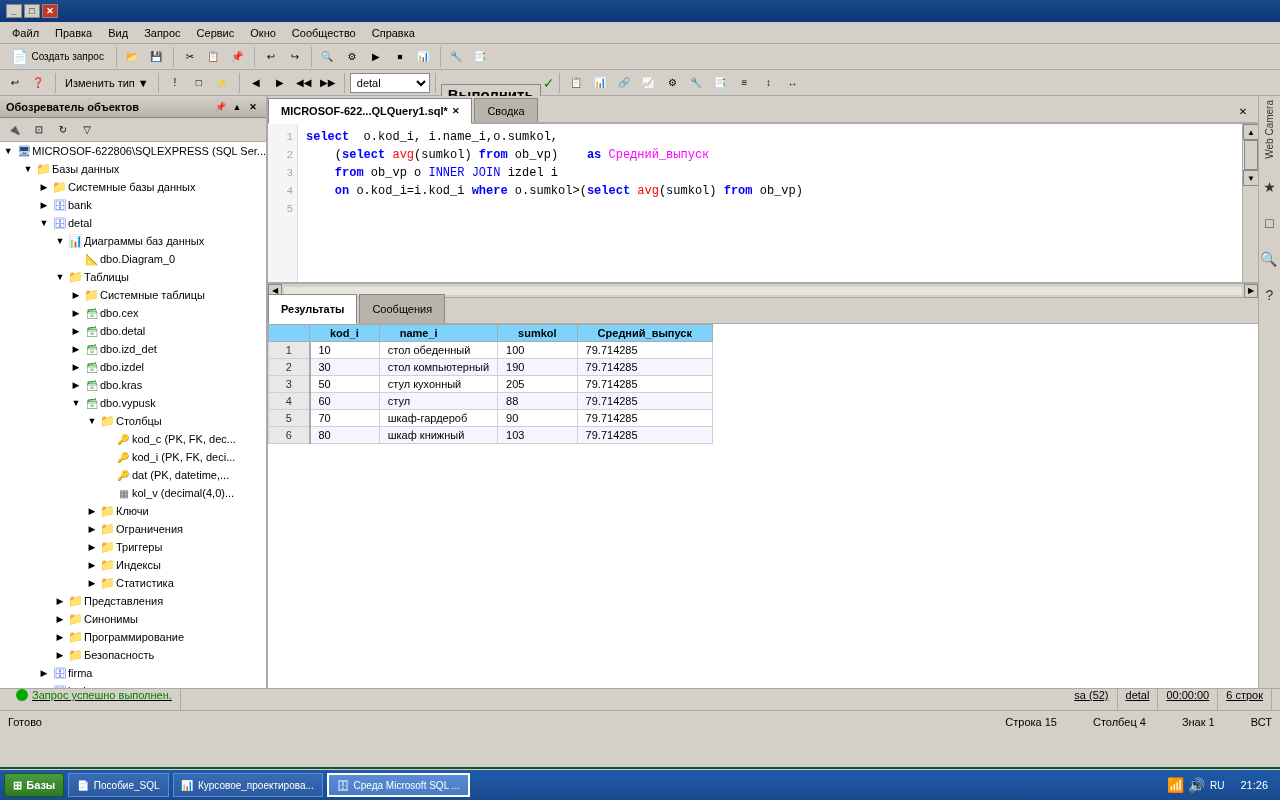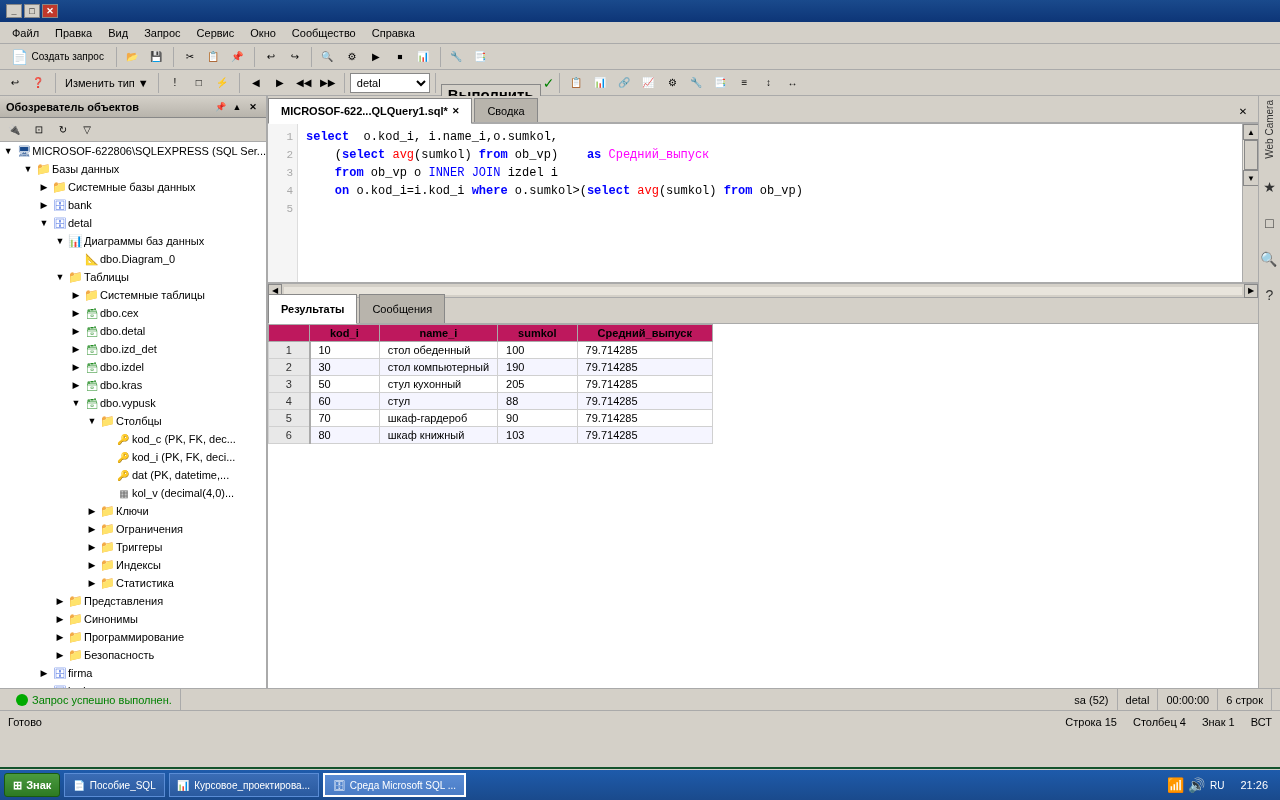--- a/index.html
+++ b/index.html
@@ -252,24 +252,24 @@
       flex: 1;
       overflow: auto;
       background: white;
     }
     table {
       border-collapse: collapse;
       font-size: 11px;
       width: auto;
     }
     th {
-      background: #be185d;
+      background: #7dd3fc;
       border: 1px solid #aaa;
       padding: 2px 20px;
-      text-align: center;
+      text-align: left;
       font-weight: bold;
       white-space: nowrap;
       position: sticky;
       top: 0;
       z-index: 1;
     }
     td {
       border: 1px solid #d0d0d0;
       padding: 2px 8px;
       white-space: nowrap;
@@ -286,21 +286,21 @@
       align-items: center;
       padding: 0 8px;
       border-top: 1px solid #aaa;
       font-size: 11px;
       gap: 0;
     }
     .status-item {
       padding: 0 8px;
       border-right: 1px solid #aaa;
       height: 100%;
-      display: flex; align-items: center;
+      display: flex;  text-decoration: underline;
     }
     .status-success { color: #008000; }
     .status-dot { width: 12px; height: 12px; background: #00aa00; border-radius: 50%; margin-right: 4px; flex-shrink: 0; }
 
     
     .search-results {
       background: #d4d0c8;
       height: 60px;
       border-top: 2px solid #14532d;
       display: flex;
@@ -890,21 +890,21 @@
   <div class="status-item">
     <span>00:00:00</span>
   </div>
   <div class="status-item">
     <span>6 строк</span>
   </div>
 </div>
 
 <div style="background:#d4d0c8;height:22px;display:flex;align-items:center;padding:0 8px;border-top:1px solid #aaa;font-size:11px;justify-content:space-between;">
   <span>Готово</span>
-  <div style="display:flex;gap:16px;">
+  <div style="display:flex;gap:36px;">
     <span>Строка 15</span>
     <span>Столбец 4</span>
     <span>Знак 1</span>
     <span>ВСТ</span>
   </div>
 </div>
 
 <div class="search-results">
   <div class="search-results-header">
     <span>Результаты поиска 1</span>
@@ -918,21 +918,21 @@
     <div class="toolbar-btn">◀</div>
     <div class="toolbar-btn">▶</div>
     <div class="toolbar-btn">⏹</div>
     <div class="toolbar-btn">✕</div>
   </div>
 </div>
 
 <div class="taskbar">
   <button class="start-btn">
     <span>⊞</span>
-    <span>Знак</span>
+    <span>Базы</span>
   </button>
   <div class="taskbar-btn">
     <span>📄</span>
     <span>Пособие_SQL</span>
   </div>
   <div class="taskbar-btn">
     <span>📊</span>
     <span>Курсовое_проектирова...</span>
   </div>
   <div class="taskbar-btn" style="background:linear-gradient(to bottom,#5a8cd5,#4a7cc5);border:2px solid #fff;">

